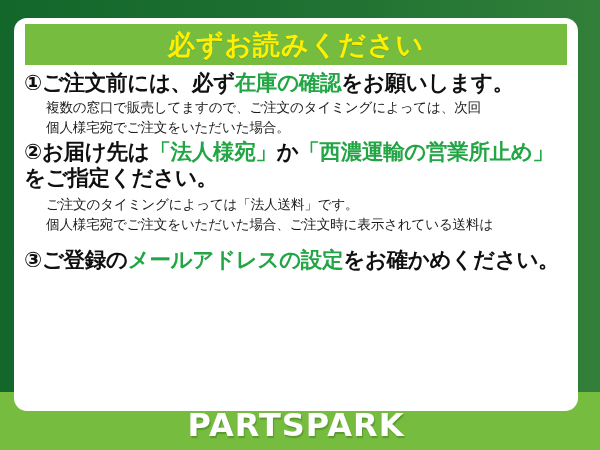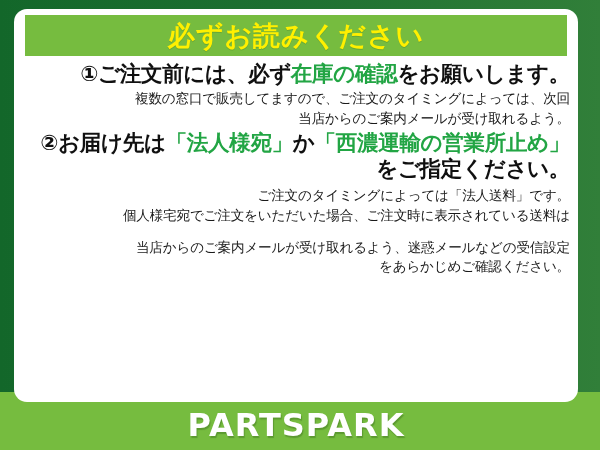--- a/index.html
+++ b/index.html
@@ -29,21 +29,21 @@
     right: 0;
     bottom: 0;
     height: 58px;
     background: #76bc3f;
   }
 
   
   #white-panel {
     position: absolute;
     left: 14px;
-    top: 9px;
+    top: 18px;
     width: 564px;
     height: 393px;
     box-sizing: border-box;
     background: #ffffff;
     border-radius: 13px;
     padding: 6px 10px 0 10px;
   }
 
   
   #header-banner {
@@ -68,21 +68,20 @@
 
   #items {
     position: absolute;
     left: 10px;
     top: 52px;
     width: 546px;
   }
 
   .item {
     margin-bottom: 2px;
-    text-align: right;
   }
 
   .item-heading {
     font-size: 21.5px;
     font-weight: bold;
     color: #101010;
     line-height: 1.22;
     letter-spacing: -0.3px;
     white-space: nowrap;
   }
@@ -137,37 +136,34 @@
     <div id="header-banner">
       <span id="header-title">必ずお読みください</span>
     </div>
 
     <div id="items">
 
       <div class="item" id="item-1">
         <div class="item-heading"><span>①</span><span>ご注文前には、必ず</span><span class="hl">在庫の確認</span><span>をお願いします。</span></div>
         <div class="item-body">
           <div>複数の窓口で販売してますので、ご注文のタイミングによっては、次回</div>
-          <div>当店からのご案内メールが受け取れるよう。</div>
+          <div>個人様宅宛でご注文をいただいた場合。</div>
         </div>
       </div>
 
       <div class="item" id="item-2">
         <div class="item-heading wrap"><span>②</span><span>お届け先は</span><span class="hl">「法人様宛」</span><span>か</span><span class="hl">「西濃運輸の営業所止め」</span><span>をご指定ください。</span></div>
         <div class="item-body">
           <div>ご注文のタイミングによっては「法人送料」です。</div>
           <div>個人様宅宛でご注文をいただいた場合、ご注文時に表示されている送料は</div>
         </div>
       </div>
 
       <div class="item" id="item-3">
-        <div class="item-body">
-          <div>当店からのご案内メールが受け取れるよう、迷惑メールなどの受信設定</div>
-          <div>をあらかじめご確認ください。</div>
-        </div>
+        <div class="item-heading"><span>③</span><span>ご登録の</span><span class="hl">メールアドレスの設定</span><span>をお確かめください。</span></div>
       </div>
 
     </div>
   </div>
 
   <div id="brand-wordmark">PARTSPARK</div>
 
 </div>
 
 </body></html>

